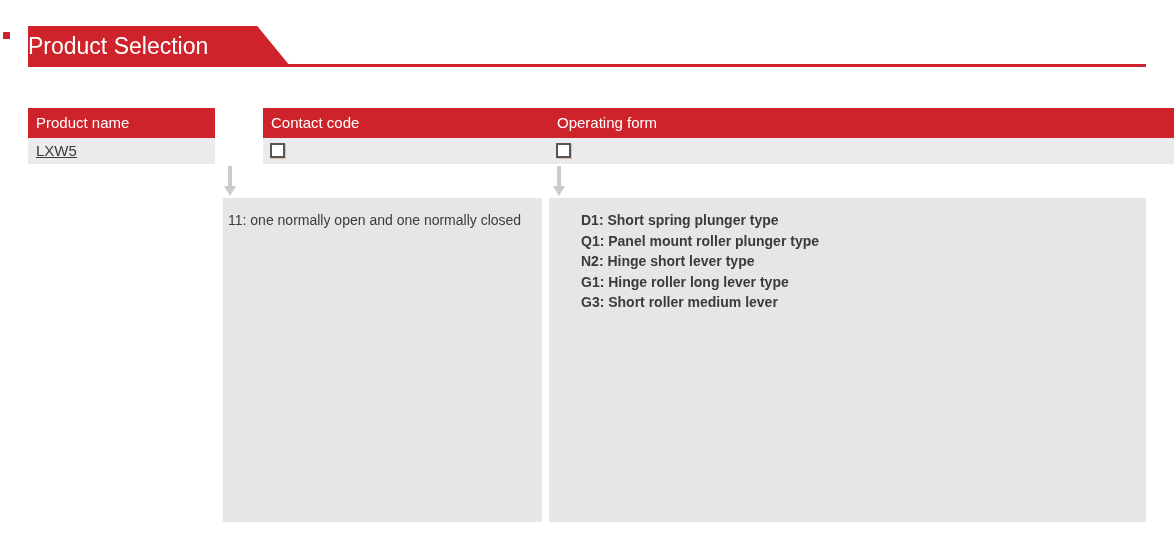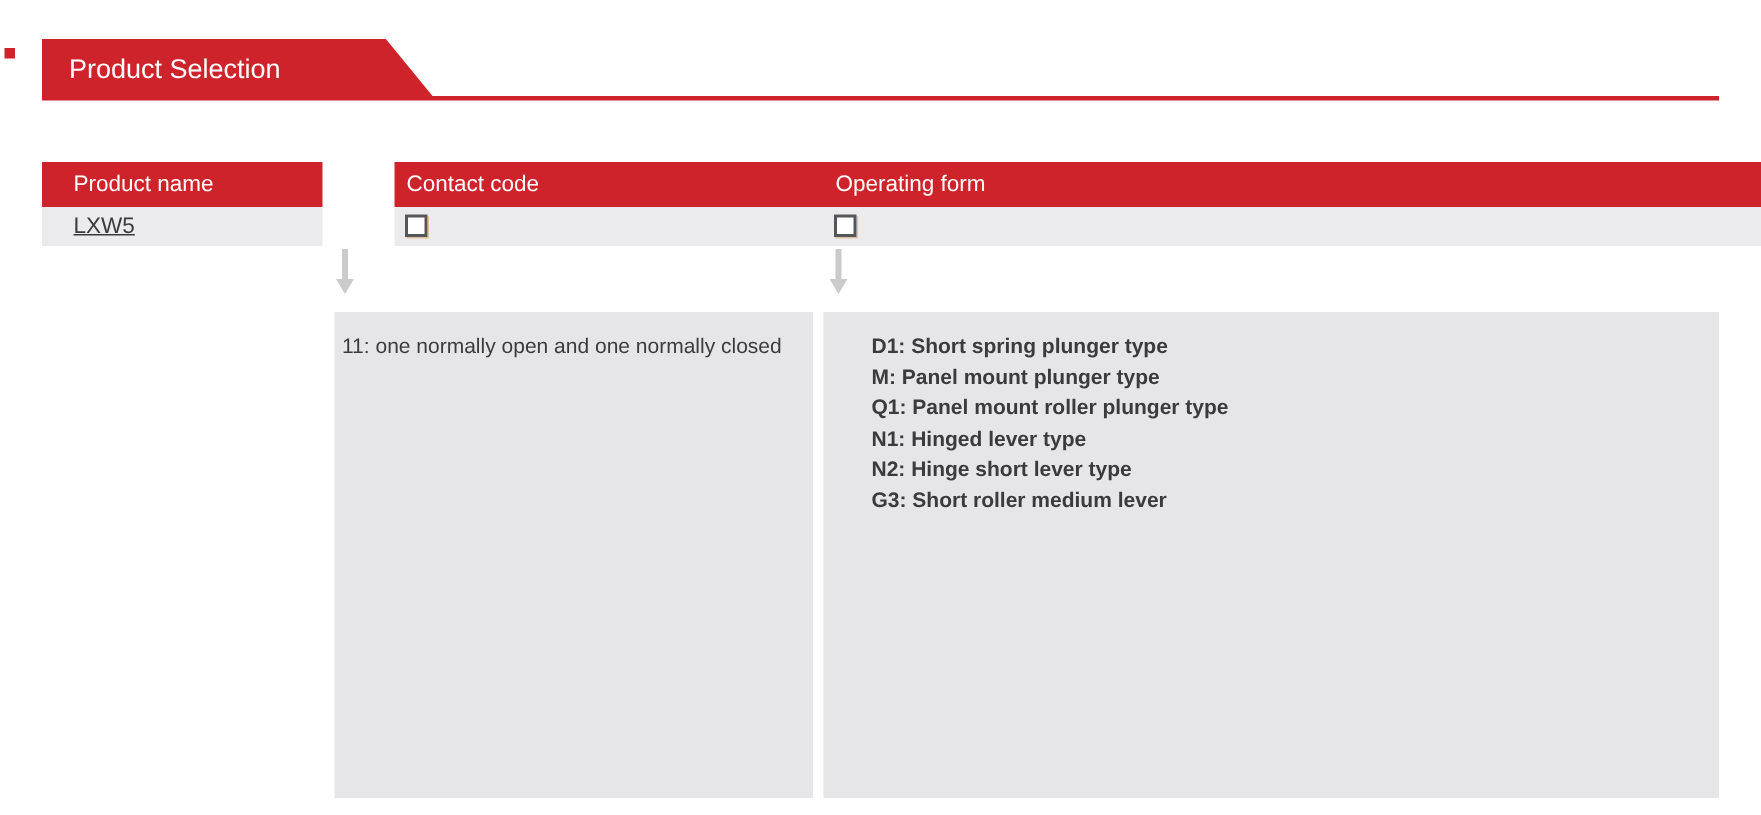--- a/index.html
+++ b/index.html
@@ -20,33 +20,33 @@
     position: absolute; left: 28px; top: 64px;
     width: 1118px; height: 3px; background: #CE232A;
   }
   .title-banner {
     position: absolute; left: 28px; top: 26px;
     width: 262px; height: 40px; background: #CE232A;
     clip-path: polygon(0 0, 87.5% 0, 100% 100%, 0 100%);
     z-index: 2;
   }
   .title-banner .title-text {
-    display: block; padding-left: 18px;
-    font-size: 18px; line-height: 40px; color: #ffffff;
+    display: block; padding-left: 0;
+    font-size: 23px; line-height: 40px; color: #ffffff;
     white-space: nowrap;
   }
 
   
   .th {
     position: absolute; top: 108px; height: 30px;
     background: #CE232A; color: #ffffff;
     font-size: 15px; line-height: 30px;
   }
   .th .th-label { padding-left: 8px; display: block; white-space: nowrap; }
-  .col1 { left: 28px;  width: 187px; padding-left: 13px; }
+  .col1 { left: 28px;  width: 187px; }
   .col2 { left: 223px; width: 319px; margin-left: 40px; }
   .col3 { left: 549px; width: 682px; }
 
   .td {
     position: absolute; top: 138px; height: 26px;
     background: #EBEBED; color: #3B3B3D;
     font-size: 15px; line-height: 26px;
   }
   .td .td-label { padding-left: 8px; display: block; text-decoration: underline; }
 
@@ -61,21 +61,21 @@
 
   
   .arrow {
     position: absolute; top: 166px; width: 14px; height: 30px;
   }
   .arrow-contact  { left: 223px; }
   .arrow-operating { left: 552px; }
 
   
   .panel {
-    position: absolute; top: 208px; height: 324px;
+    position: absolute; top: 198px; height: 324px;
     background: #E6E6E8; color: #3B3B3D;
     font-size: 14px; line-height: 20.6px;
   }
   .panel-contact { left: 223px; width: 319px; }
   .panel-operating { left: 549px; width: 597px; }
 
   .panel-contact .panel-text {
     display: block; margin: 12px 14px 0 5px;
     max-width: 298px;
   }
@@ -121,19 +121,18 @@
   <polygon points="1,20 13,20 7,30" fill="#CBCBCB"></polygon>
 </svg>
 
 <div class="panel panel-contact">
   <span class="panel-text">11: one normally open and one normally closed</span>
 </div>
 
 <div class="panel panel-operating">
   <span class="panel-list">
     <span class="panel-list-item">D1: Short spring plunger type</span>
-    <span class="panel-list-item">M: Panel mount plunger type</span>
     <span class="panel-list-item">Q1: Panel mount roller plunger type</span>
-    <span class="panel-list-item">N1: Hinged lever type</span>
     <span class="panel-list-item">N2: Hinge short lever type</span>
+    <span class="panel-list-item">G1: Hinge roller long lever type</span>
     <span class="panel-list-item">G3: Short roller medium lever</span>
   </span>
 </div>
 
 </body></html>

